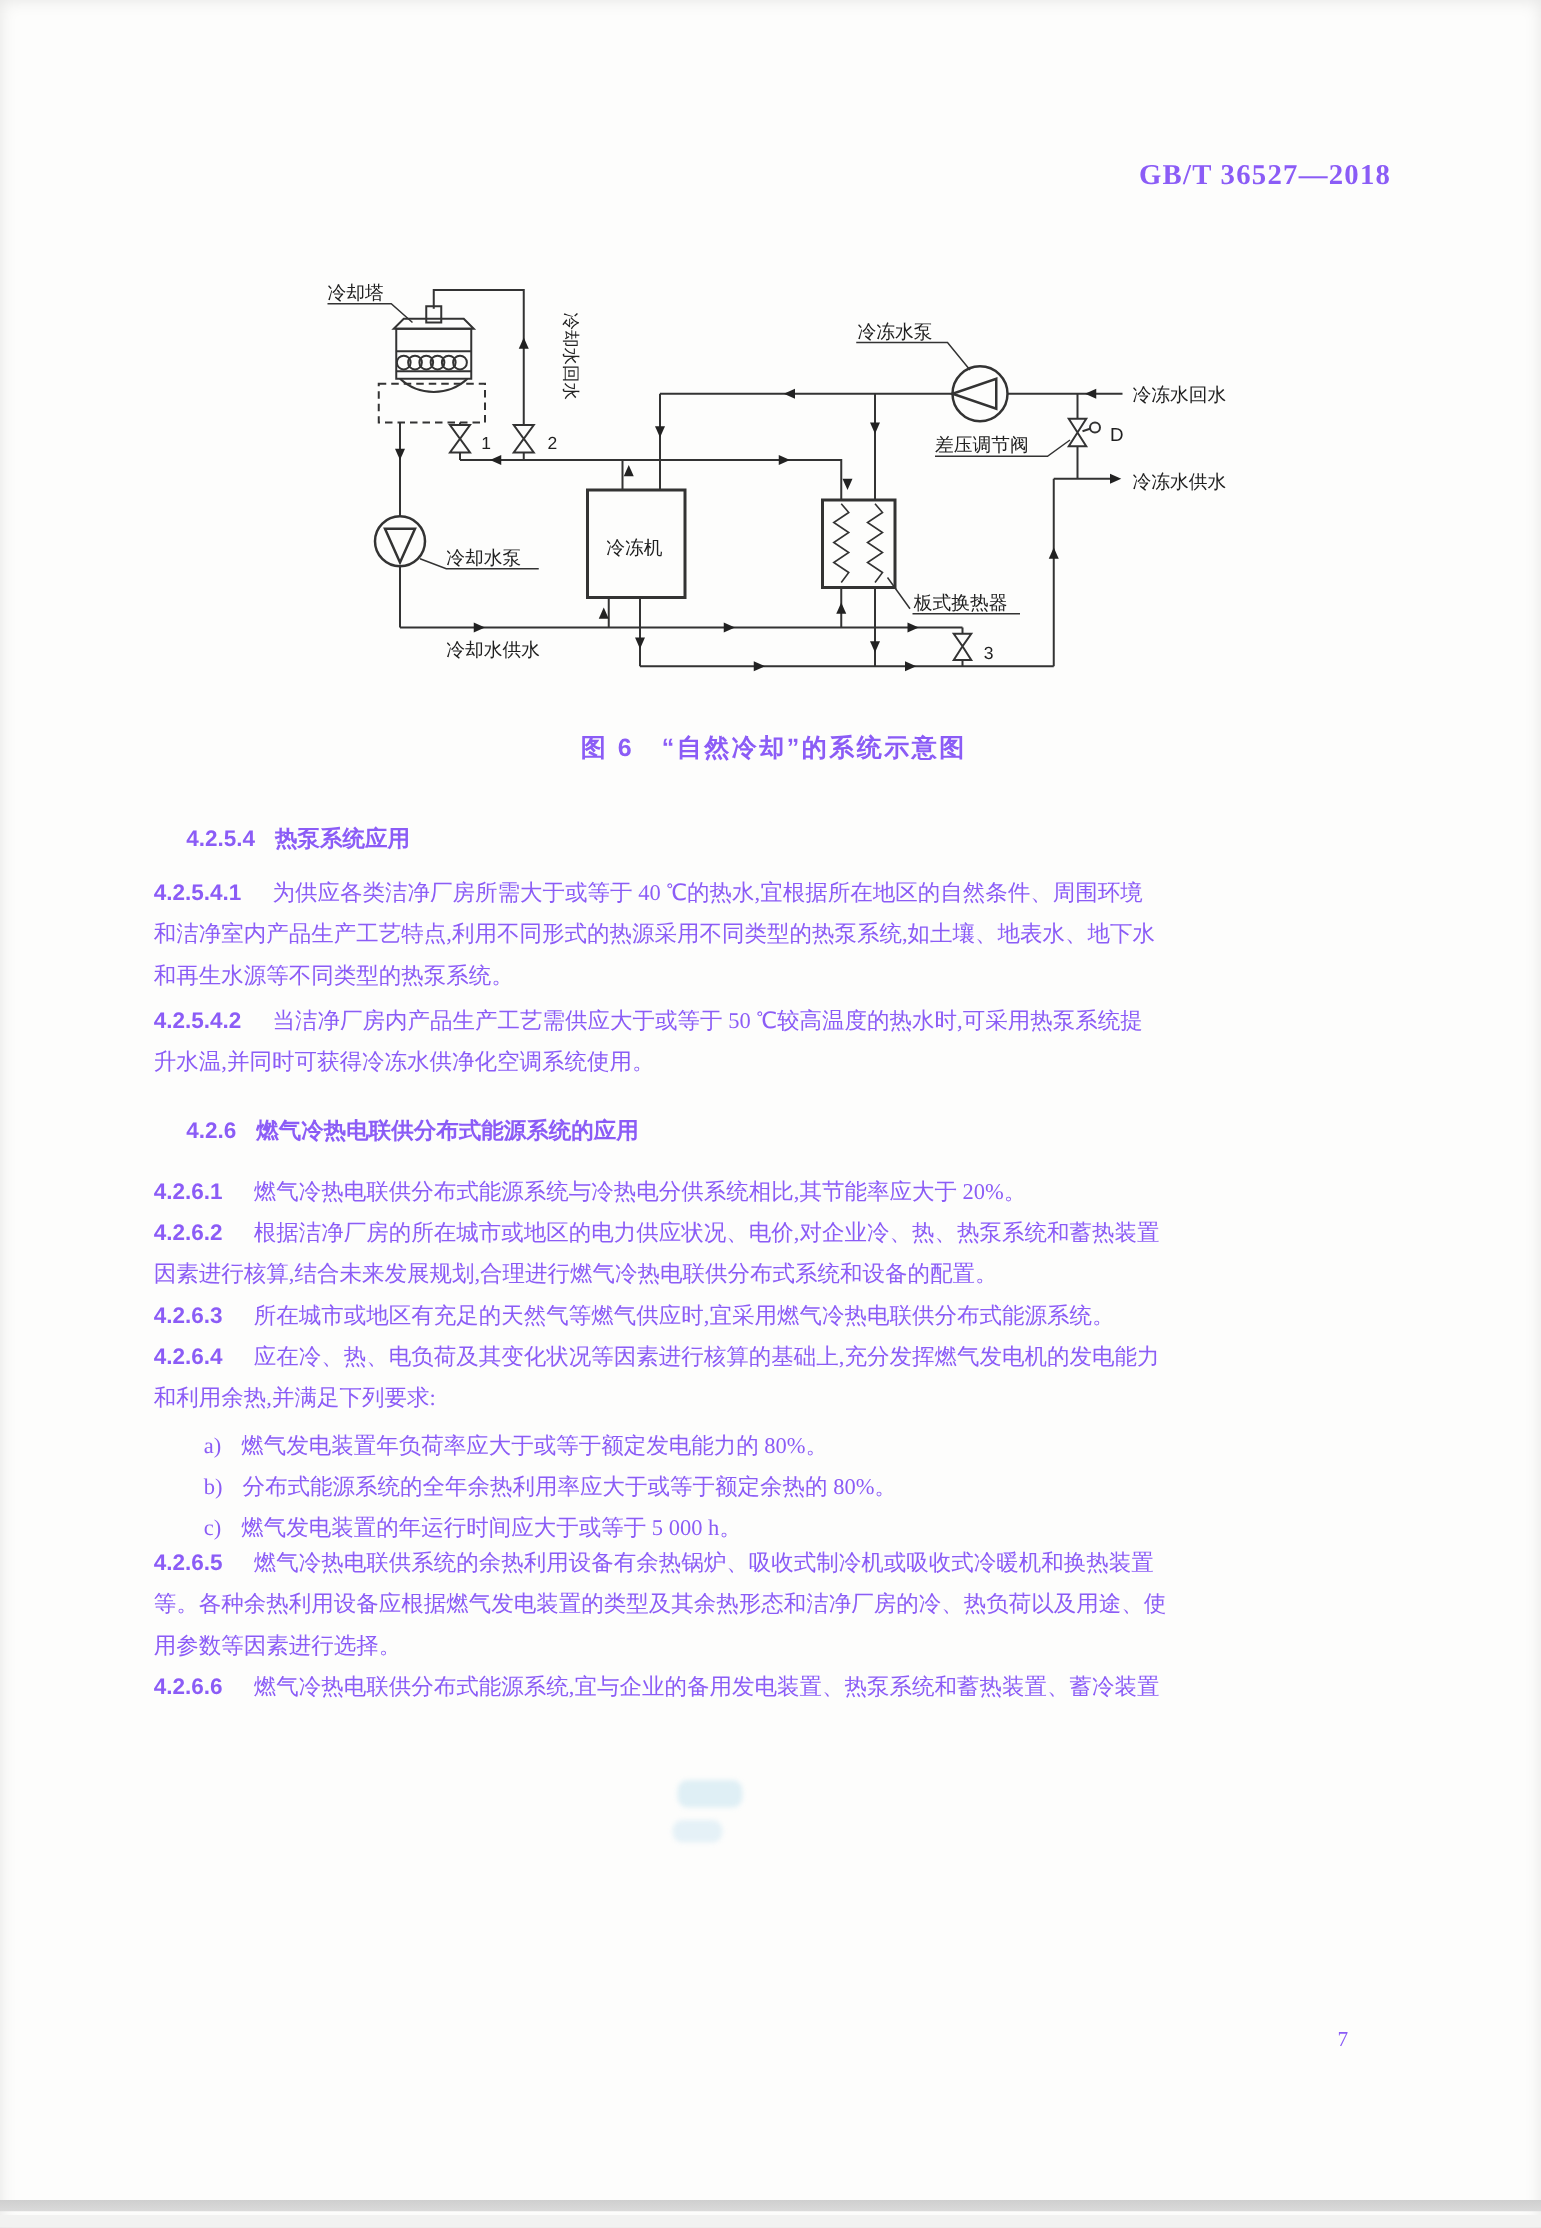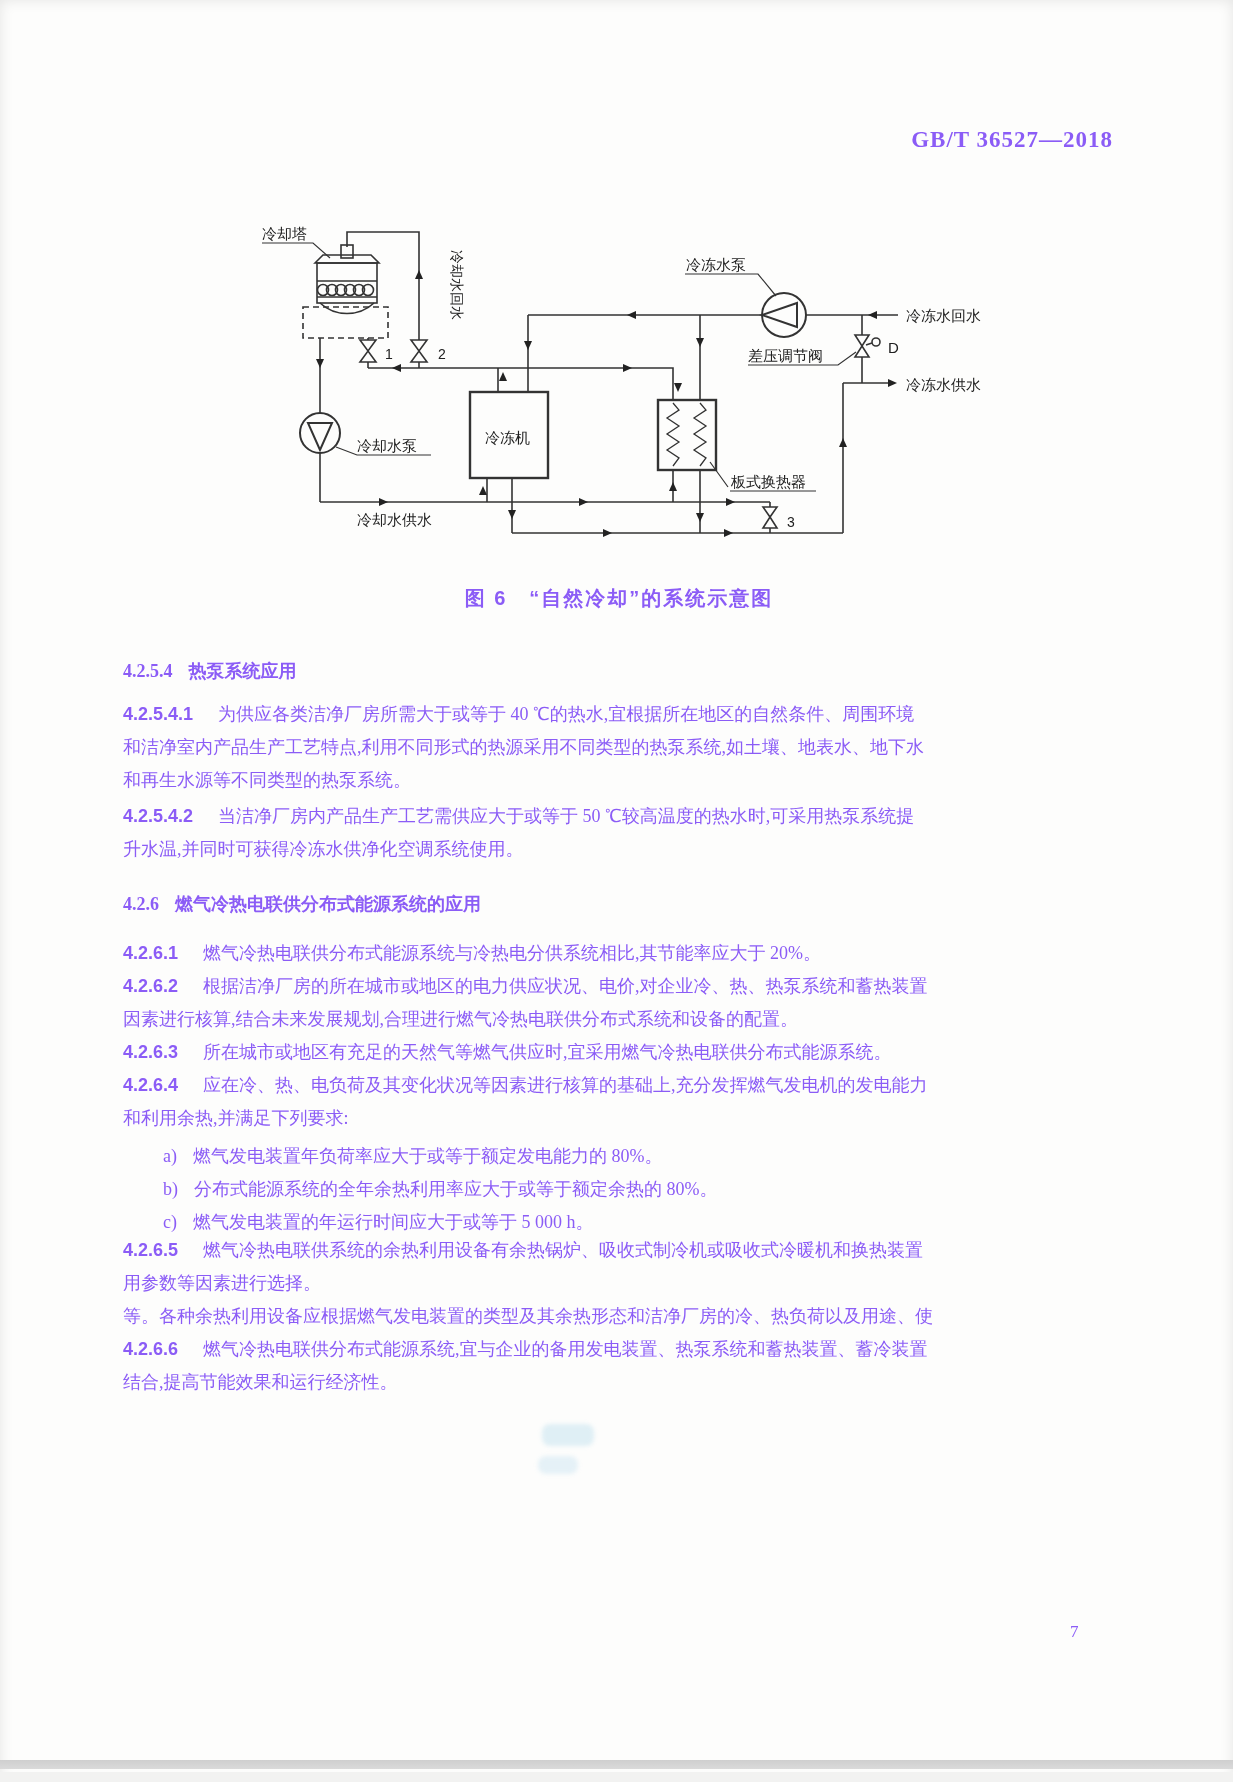--- a/index.html
+++ b/index.html
@@ -21,22 +21,22 @@
   .fig-caption{
     position:absolute;left:123px;top:585px;width:992px;
     text-align:center;font-weight:bold;font-size:20px;letter-spacing:2px;
     font-family:"Liberation Sans", sans-serif;
   }
   .body-text{
     position:absolute;left:123px;top:655px;width:1000px;
     font-size:18px;line-height:33px;
   }
   .sec-heading{
-    font-family:Liberation Serif, serif;
-    font-weight:bold;font-size:18px;line-height:33px;
+    font-family:Liberation Sans, sans-serif;
+    font-weight:bold;font-size:18px;line-height:33px;margin-left:26px;
   }
   .sec-heading .num{margin-right:16px;}
   .para{margin:0;}
   .para .line{white-space:nowrap;}
   .para .num{
     font-family:"Liberation Sans", sans-serif;
     font-weight:bold;margin-right:25px;
   }
   .mt10{margin-top:10px;} .mt22{margin-top:22px;} .mt16{margin-top:16px;} .mtm5{margin-top:-5px;} .mt3{margin-top:3px;}
   .list-block{margin-top:5px;}
@@ -263,27 +263,26 @@
       <div class="list-item">
         <span class="marker">b)</span><span>分布式能源系统的全年余热利用率应大于或等于额定余热的 80%。</span>
       </div>
       <div class="list-item">
         <span class="marker">c)</span><span>燃气发电装置的年运行时间应大于或等于 5 000 h。</span>
       </div>
     </div>
 
     <div class="para mtm5">
       <div class="line"><span class="num">4.2.6.5</span><span>燃气冷热电联供系统的余热利用设备有余热锅炉、吸收式制冷机或吸收式冷暖机和换热装置</span></div>
+      <div class="line">等。各种余热利用设备应根据燃气发电装置的类型及其余热形态和洁净厂房的冷、热负荷以及用途、使</div>
       <div class="line">用参数等因素进行选择。</div>
-      <div class="line">等。各种余热利用设备应根据燃气发电装置的类型及其余热形态和洁净厂房的冷、热负荷以及用途、使</div>
     </div>
 
     <div class="para">
       <div class="line"><span class="num">4.2.6.6</span><span>燃气冷热电联供分布式能源系统,宜与企业的备用发电装置、热泵系统和蓄热装置、蓄冷装置</span></div>
-      <div class="line">结合,提高节能效果和运行经济性。</div>
     </div>
 
   </div>
 
   <div class="watermark">
     <div class="blob1"></div>
     <div class="blob2"></div>
   </div>
 
   <div class="page-number">7</div>

